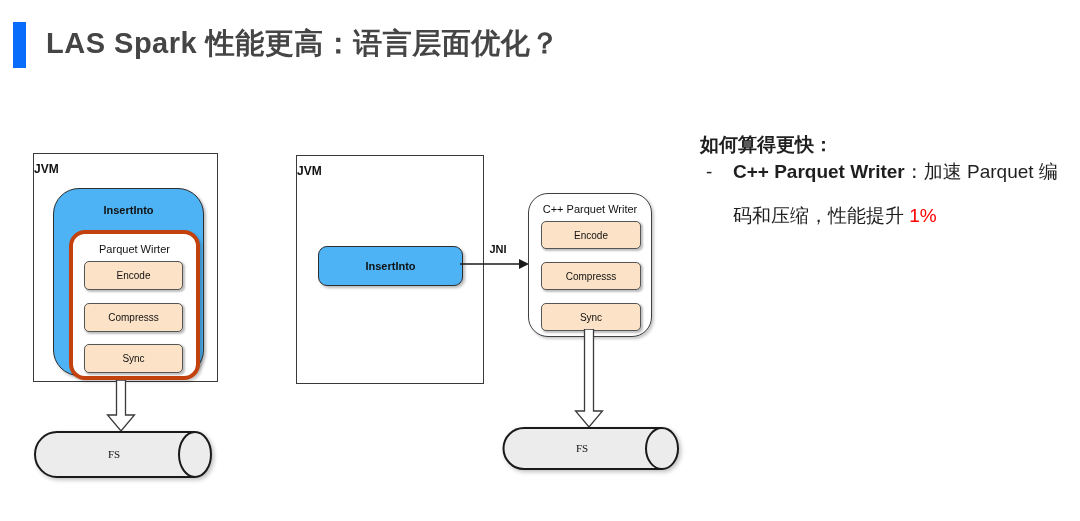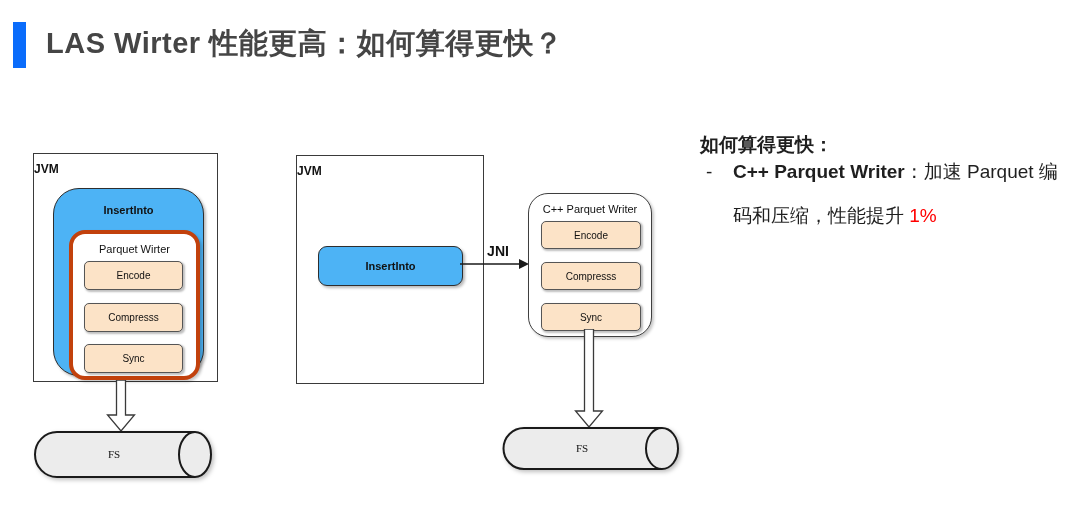--- a/index.html
+++ b/index.html
@@ -60,21 +60,21 @@
   .cpp-writer-box {
     position:absolute; left:528px; top:193px; width:122px; height:142px;
     background:#ffffff; border:1.5px solid #3f3f3f; border-radius:20px;
     box-shadow:2px 2px 3px rgba(0,0,0,0.22);
   }
   .cpp-writer-box .step { left:12px; width:98px; height:26px; }
   .arrow-down { position:absolute; }
   .jni-arrow { position:absolute; left:459px; top:255px; }
   .jni-label {
     position:absolute; left:473px; top:243px; width:50px; text-align:center;
-    font-size:14px; font-weight:bold; color:#111111;
+    font-size:11px; font-weight:bold; color:#111111;
   }
   .fs-cyl { position:absolute; filter:drop-shadow(2px 2px 2px rgba(0,0,0,0.25)); }
   .fs-label {
     position:absolute; text-align:center; font-size:11px; color:#111111;font-family:Liberation Serif, serif;
   }
   
   .notes-heading {
     position:absolute; left:700px; top:132px; margin:0;
     font-size:19px; font-weight:bold; color:#1f1f1f;
   }
@@ -86,21 +86,21 @@
   .bullet-text { margin:0; width:336px; }
   .bold-seg { font-weight:bold; }
   .highlight-seg { color:var(--highlight_red,#ff0000); }
 </style>
 </head>
 <body>
 
 <div class="slide">
 
   <div class="accent-bar"></div>
-  <h1 class="page-title">LAS Wirter 性能更高：如何算得更快？</h1>
+  <h1 class="page-title">LAS Spark 性能更高：语言层面优化？</h1>
 
   <div class="jvm-box" style="left:33px; top:153px; width:183px; height:227px;">
     <div class="jvm-label">JVM</div>
     <div class="insertinto-big">
       <div class="insertinto-label">InsertInto</div>
       <div class="writer-box-inner">
         <div class="writer-label">Parquet Wirter</div>
         <div class="step" style="top:27px;">Encode</div>
         <div class="step" style="top:69px;">Compresss</div>
         <div class="step" style="top:110px;">Sync</div>

